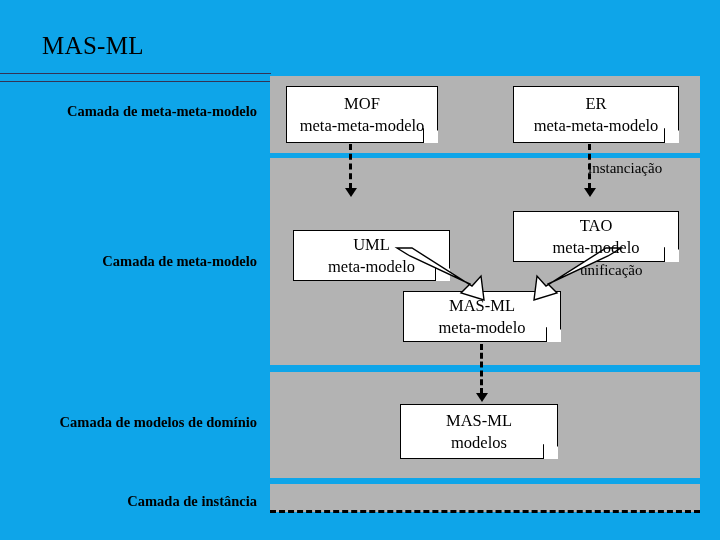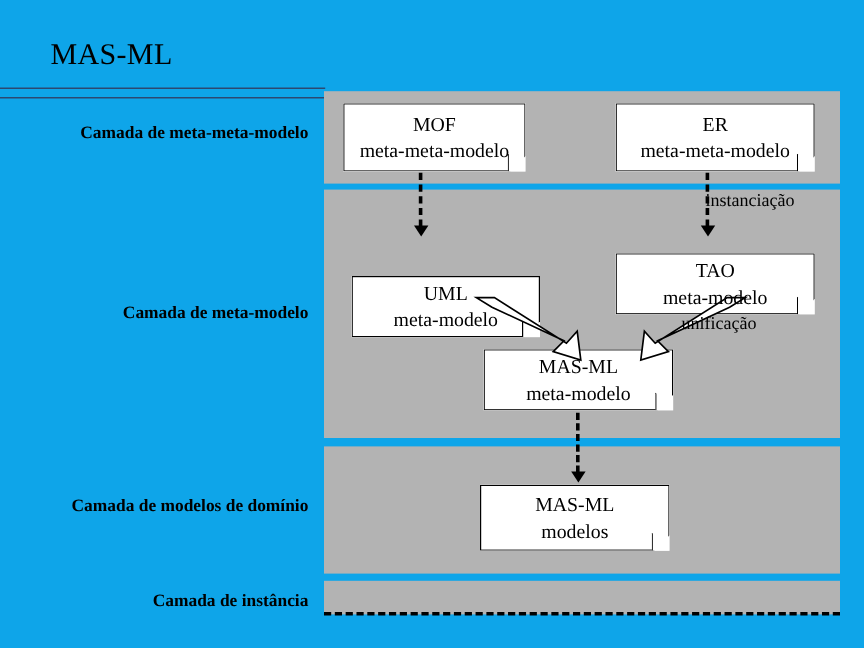--- a/index.html
+++ b/index.html
@@ -160,21 +160,21 @@
   }
 
   
   .relation-label {
     position: absolute;
     font-size: 15px;
     color: #000000;
     white-space: nowrap;
   }
   #label-instanciacao { left: 588px; top: 160px; }
-  #label-unificacao   { left: 568px; top: 262px; }
+  #label-unificacao   { left: 580px; top: 262px; }
 </style>
 </head>
 <body>
 
 <div id="slide">
 
   <div id="title">MAS-ML</div>
   <div class="rule" id="rule-1"></div>
   <div class="rule" id="rule-2"></div>
 

